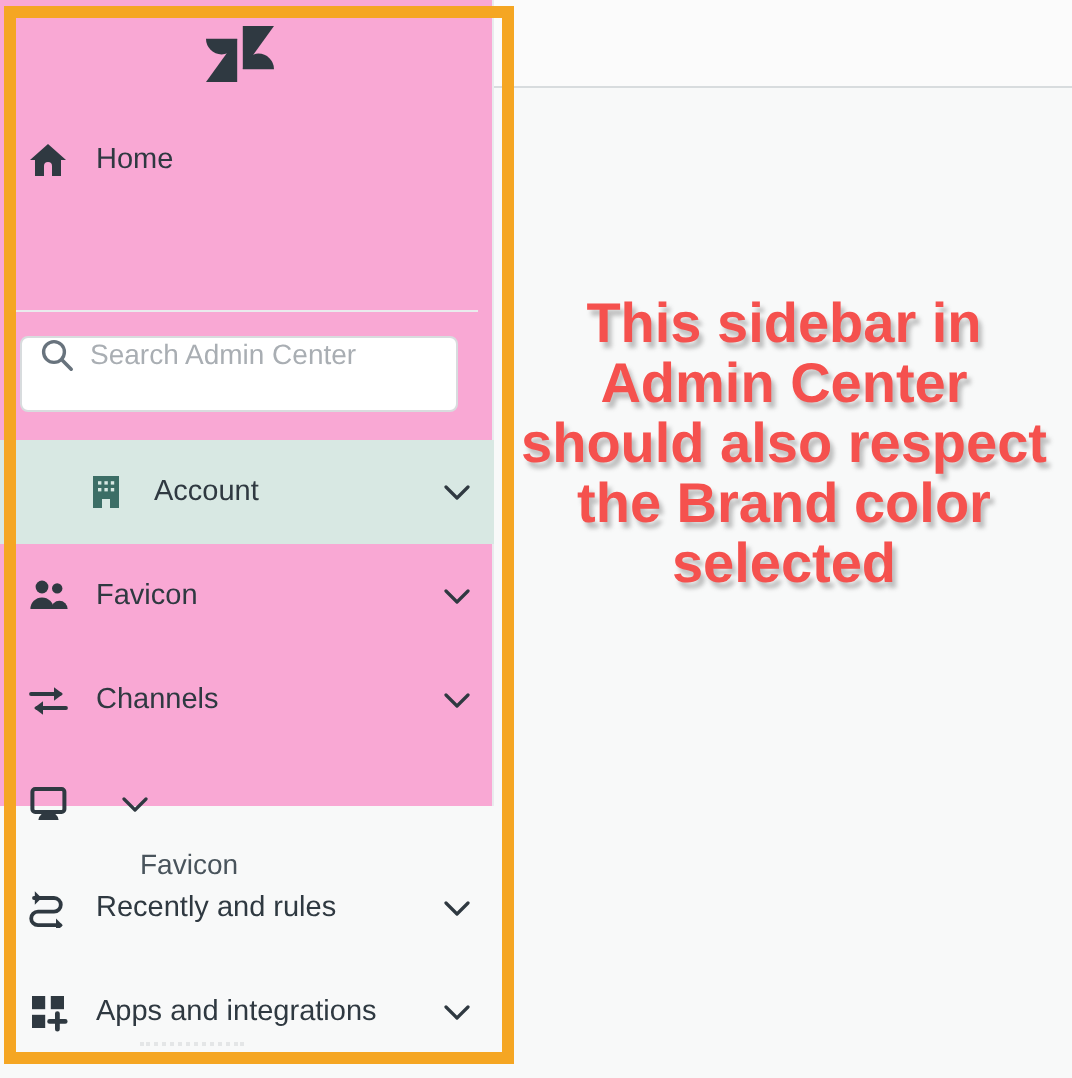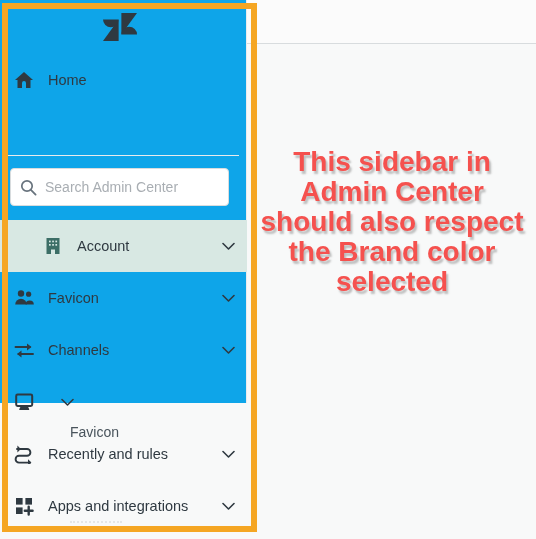--- a/index.html
+++ b/index.html
@@ -79,21 +79,21 @@
   #dotted-1 { top: 399px; }
   #dotted-2 { top: 521px; }
 
   
   #sidebar {
     position: absolute;
     left: 0;
     top: 0;
     width: 247px;
     height: 403px;
-    background: #0ea5e9;
+    background: #f9a8d4;
     border-right: 1px solid #e9ebed;
     box-sizing: border-box;
   }
   #logo-row {
     position: absolute;
     left: 0;
     top: 0;
     width: 247px;
     height: 54px;
   }
@@ -122,21 +122,21 @@
     position: absolute;
     left: 10px;
     top: 168px;
     width: 219px;
     height: 38px;
     background: #ffffff;
     border: 1px solid #d8dcde;
     border-radius: 4px;
     box-sizing: border-box;
     display: flex;
-    align-items: center;
+    align-items: flex-start;
   }
   #search-icon-box {
     width: 34px;
     display: flex;
     align-items: center;
     justify-content: center;
     flex: none;
   }
   #search-input {
     border: none;

